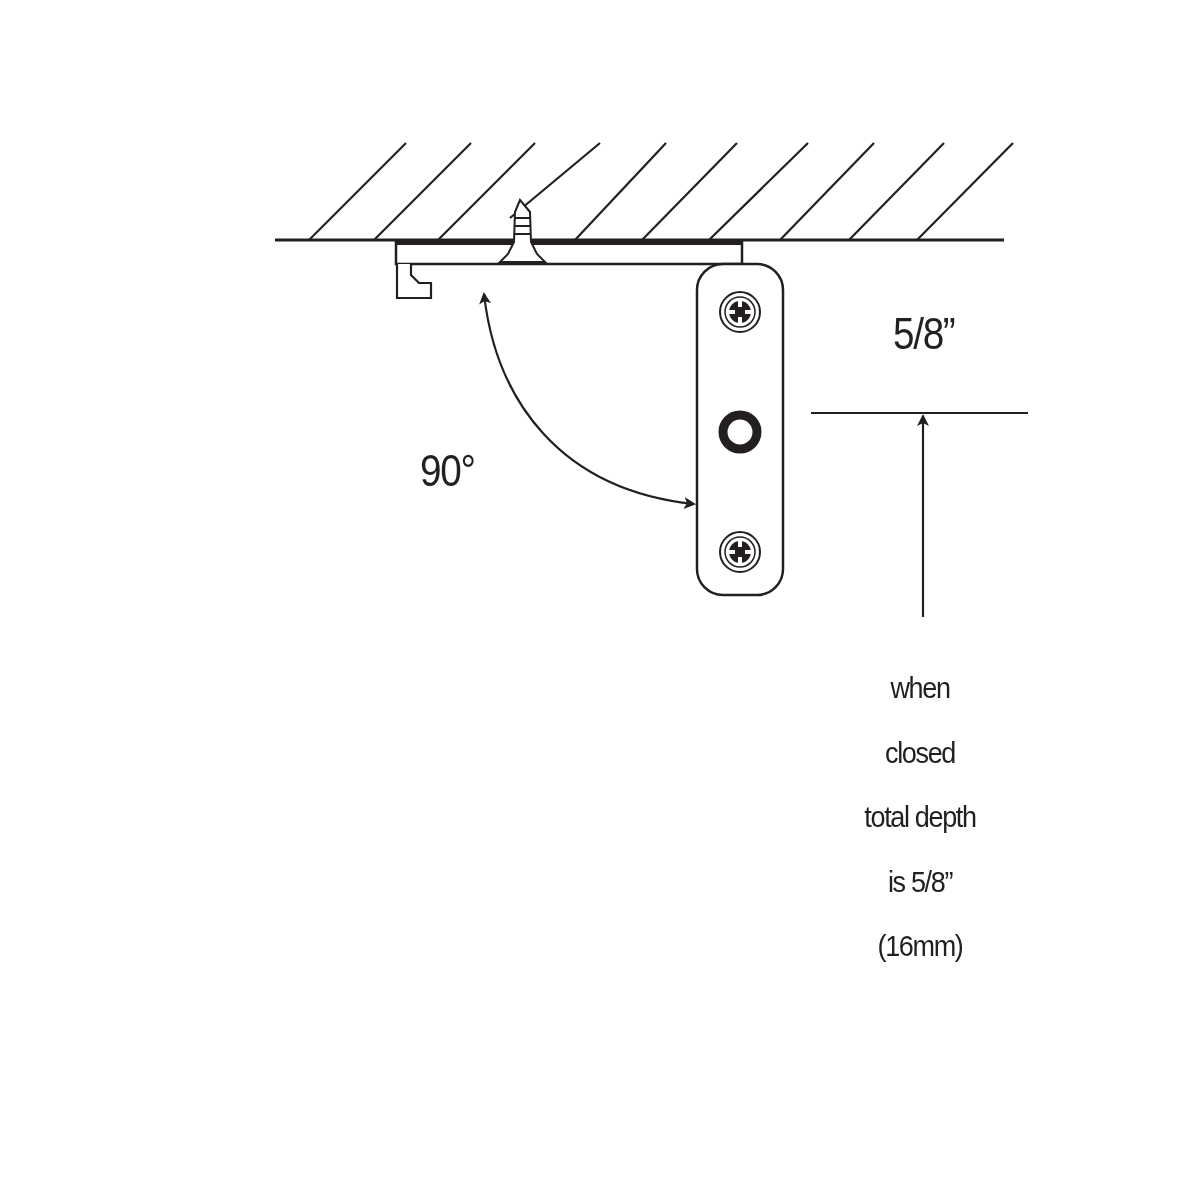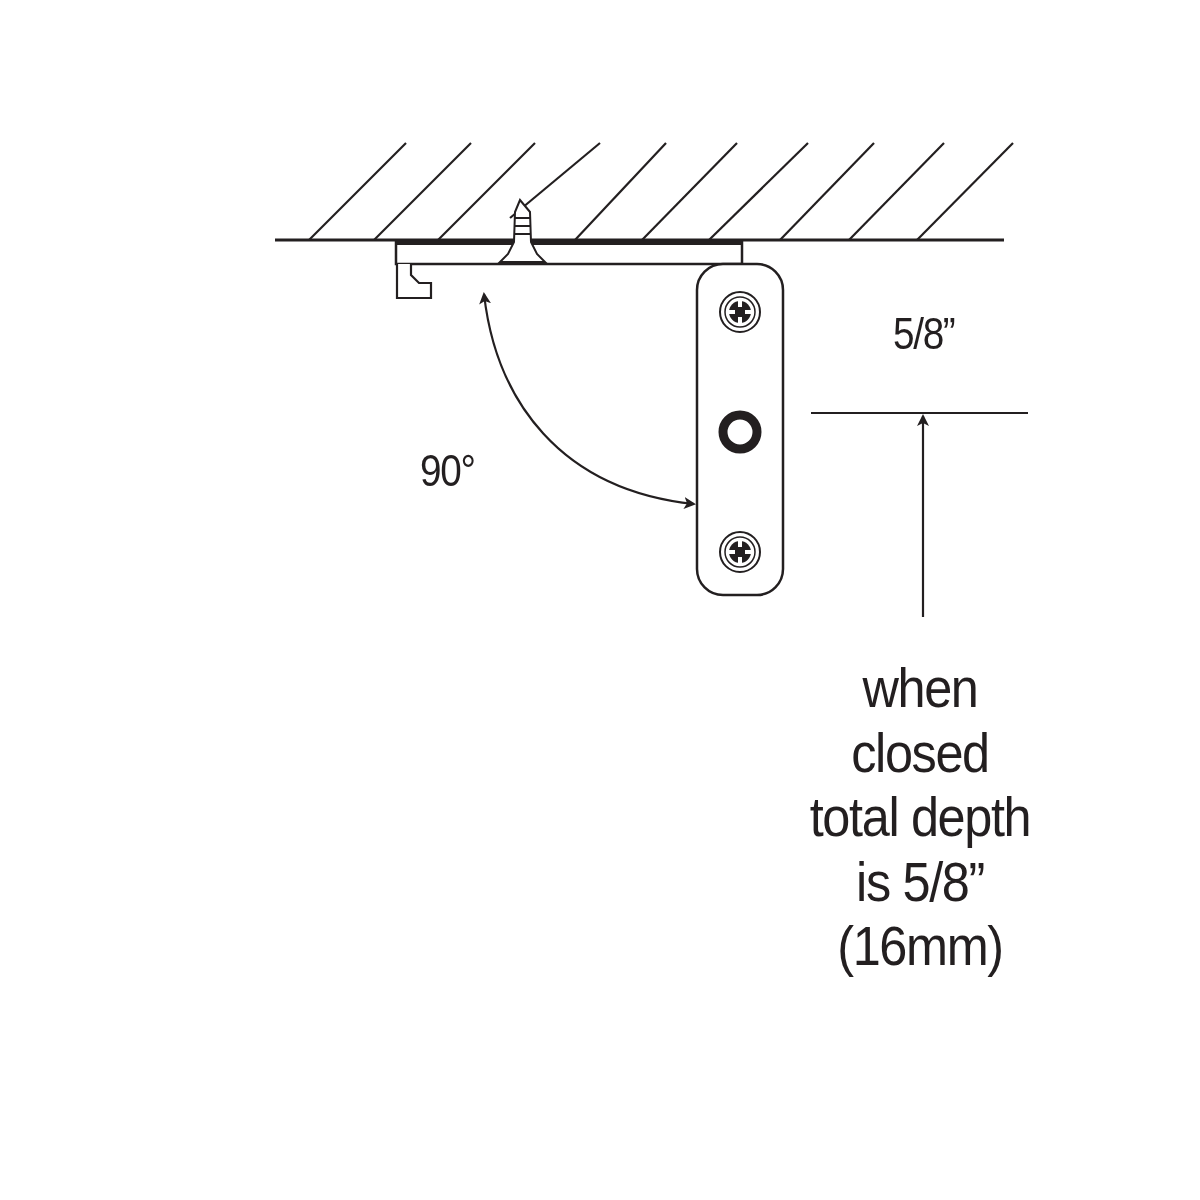--- a/index.html
+++ b/index.html
@@ -41,21 +41,21 @@
       top: 312px;
     }
     #note {
       position: absolute;
       left: 790px;
       top: 656px;
       width: 260px;
       text-align: center;
       color: #231f20;
       font-family: "Liberation Sans", sans-serif;
-      font-size: 56px;
+      font-size: 30px;
       line-height: 64.5px;
       letter-spacing: -1.5px;
     }
     #note div {
       display: block;
       transform: scaleX(0.9);
       transform-origin: center;
     }
   </style>
 </head>

